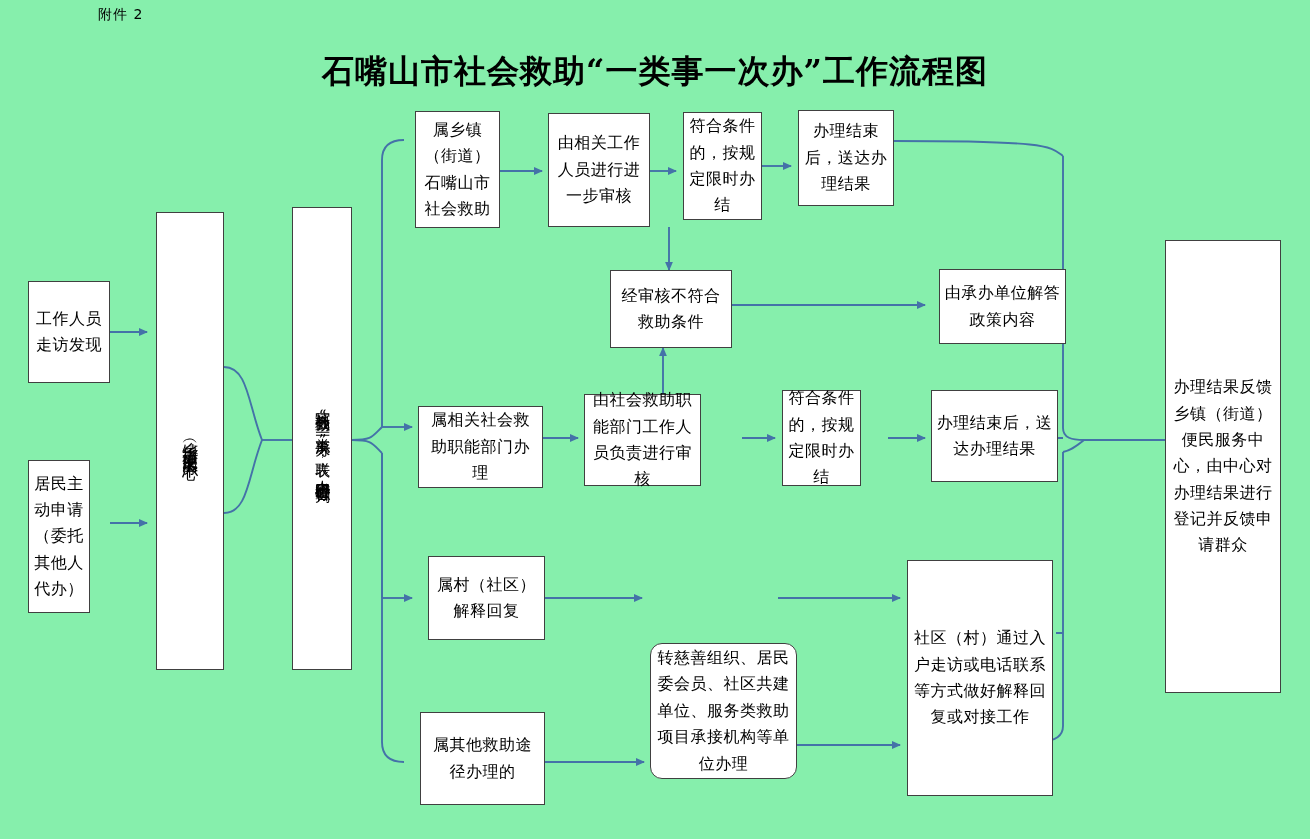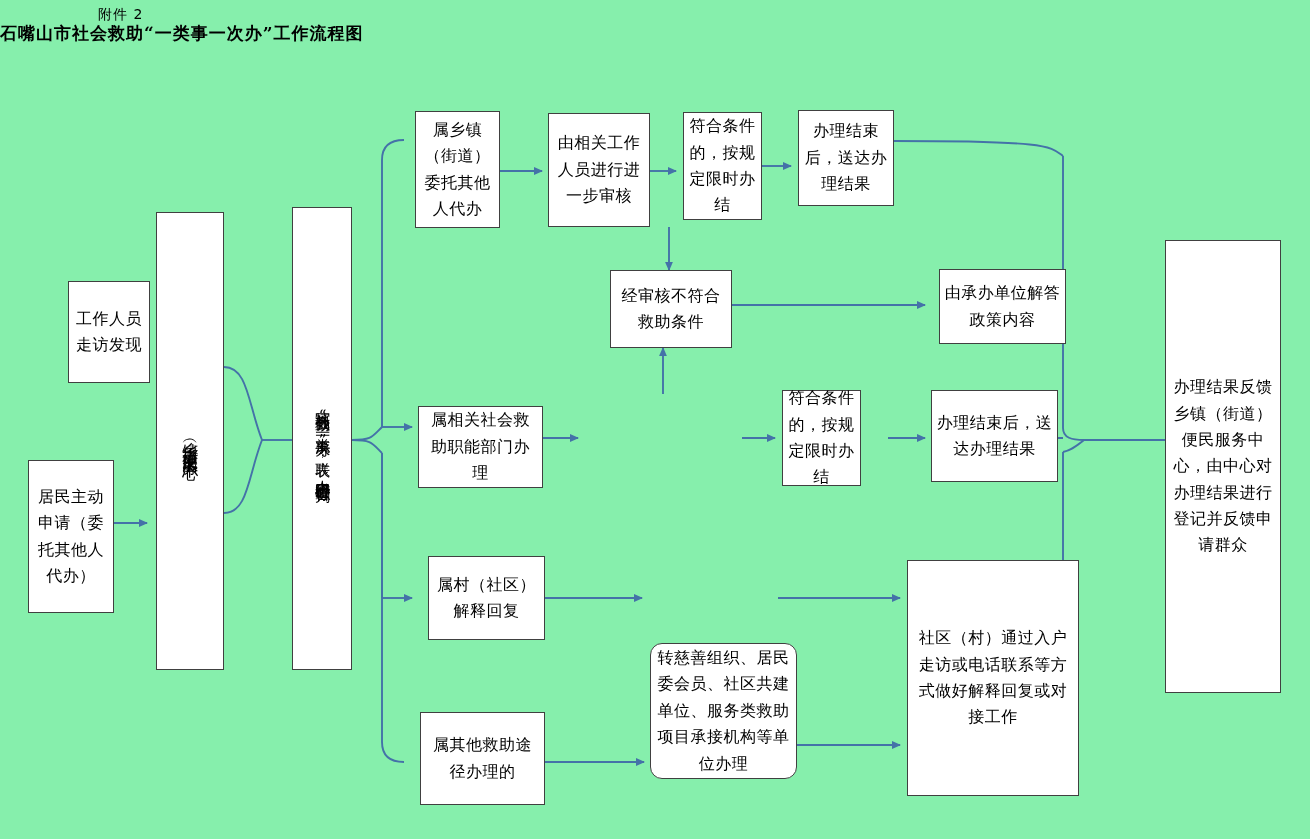--- a/index.html
+++ b/index.html
@@ -22,26 +22,26 @@
   }
   .attach{
     position:absolute;
     left:98px; top:6px;
     font-size:14px;
     letter-spacing:1px;
     white-space:nowrap;
   }
   .title{
     position:absolute;
-    left:0; top:22px;
+    left:0; top:50px;
     width:1310px;
-    text-align:left;
+    text-align:center;
     font-family:"DejaVu Serif","Liberation Serif",serif;
     font-weight:bold;
-    font-size:17px;
+    font-size:32px;
     letter-spacing:1px;
   }
   .node{
     position:absolute;
     box-sizing:border-box;
     border:1.3px solid #404040;
     background:#fff;
     display:flex;
     align-items:center;
     justify-content:center;
@@ -124,38 +124,38 @@
       <path d="M1063,452 C1072,450 1076,446 1084,440"></path>
       <line x1="1084" y1="440" x2="1165" y2="440"></line>
       <line x1="1021" y1="305" x2="1063" y2="305"></line>
       <line x1="1021" y1="438" x2="1063" y2="438"></line>
       <line x1="1043" y1="741" x2="1043" y2="741"></line>
       <line x1="1056" y1="633" x2="1063" y2="633"></line>
       <path d="M1056,633 L1063,633"></path>
     </g>
   </svg>
 
-  <div class="node" style="left:28px; top:281px; width:82px; height:102px;margin-left:40px;">
+  <div class="node" style="left:28px; top:281px; width:82px; height:102px;">
     <span>工作人员走访发现</span>
   </div>
 
-  <div class="node" style="left:28px; top:460px; width:86px; height:153px;">
+  <div class="node" style="left:28px; top:460px; width:62px; height:153px;">
     <span>居民主动申请（委托其他人代办）</span>
   </div>
 
   <div class="node vnode" style="left:156px; top:212px; width:68px; height:458px;">
     <span>乡镇（街道）便民服务中心</span>
   </div>
 
   <div class="node vnode vnode-tight" style="left:292px; top:207px; width:60px; height:463px; font-size:15px;">
     <span>填写社会救助“一类事一次办”联表，由中心进行综合研判</span>
   </div>
 
   <div class="node" style="left:415px; top:111px; width:85px; height:117px;">
-    <span>属乡镇（街道）委托其他人代办</span>
+    <span>属乡镇（街道）石嘴山市社会救助</span>
   </div>
 
   <div class="node" style="left:548px; top:113px; width:102px; height:114px;">
     <span>由相关工作人员进行进一步审核</span>
   </div>
 
   <div class="node" style="left:683px; top:112px; width:79px; height:108px;">
     <span>符合条件的，按规定限时办结</span>
   </div>
 
@@ -168,35 +168,38 @@
   </div>
 
   <div class="node" style="left:931px; top:269px; width:127px; height:75px;margin-left:8px;">
     <span>由承办单位解答政策内容</span>
   </div>
 
   <div class="node" style="left:418px; top:391px; width:125px; height:82px;margin-top:15px;">
     <span>属相关社会救助职能部门办理</span>
   </div>
 
+  <div class="node" style="left:584px; top:394px; width:117px; height:92px;">
+    <span>由社会救助职能部门工作人员负责进行审核</span>
+  </div>
 
   <div class="node" style="left:782px; top:390px; width:79px; height:96px;">
     <span>符合条件的，按规定限时办结</span>
   </div>
 
   <div class="node" style="left:931px; top:390px; width:127px; height:92px;">
     <span>办理结束后，送达办理结果</span>
   </div>
 
   <div class="node" style="left:428px; top:556px; width:117px; height:84px;">
     <span>属村（社区）解释回复</span>
   </div>
 
 
-  <div class="node" style="left:907px; top:560px; width:172px; height:236px;">
+  <div class="node" style="left:907px; top:560px; width:146px; height:236px;">
     <span>社区（村）通过入户走访或电话联系等方式做好解释回复或对接工作</span>
   </div>
 
   <div class="node" style="left:420px; top:712px; width:125px; height:93px;">
     <span>属其他救助途径办理的</span>
   </div>
 
   <div class="node" style="left:650px; top:643px; width:147px; height:136px;border-radius:12px;">
     <span>转慈善组织、居民委会员、社区共建单位、服务类救助项目承接机构等单位办理</span>
   </div>

